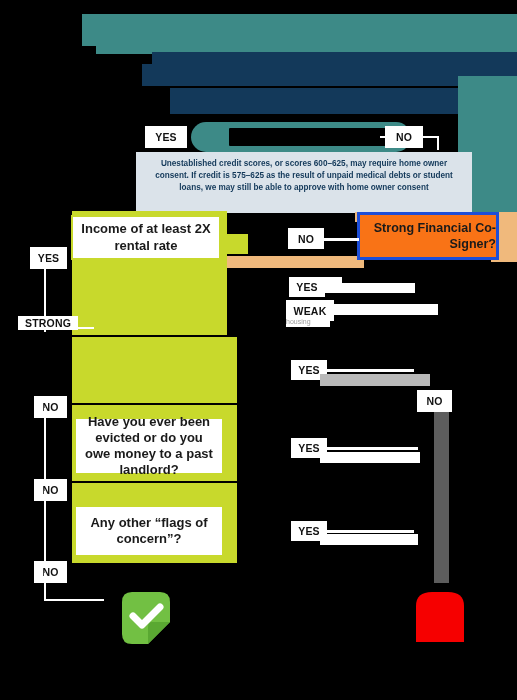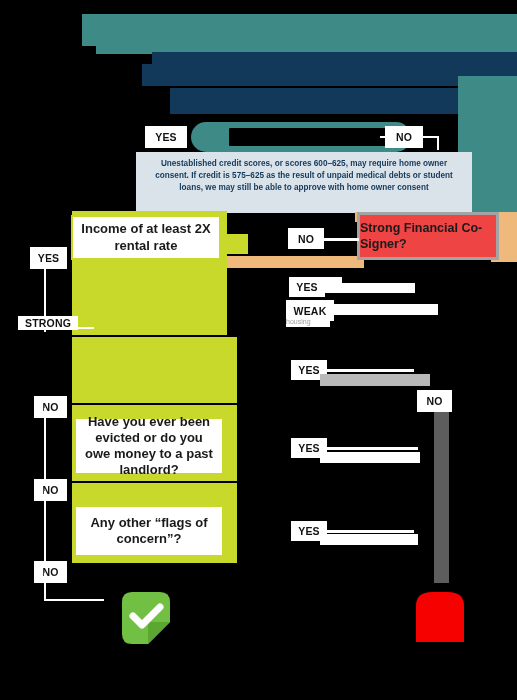--- a/index.html
+++ b/index.html
@@ -110,25 +110,25 @@
     font-size:7.6px;
     font-weight:500;
     line-height:1.3;
     margin-top:3px;
     color:#3a3a3a;
   }
 
   
   .card-orange{
     position:absolute;
-    background:#ef4444;
-    border:3px solid #a3a3a3;
+    background:#f97316;
+    border:3px solid #1d4ed8;
     box-sizing:border-box;
     display:flex;align-items:center;justify-content:center;
-    text-align:left;
+    text-align:right;
     color:#1a1a1a;
     font-size:12.5px;font-weight:700;line-height:1.3;
   }
   .orange-rail{
     position:absolute;
     background:#f0b97c;
   }
 
   
   .chip{

